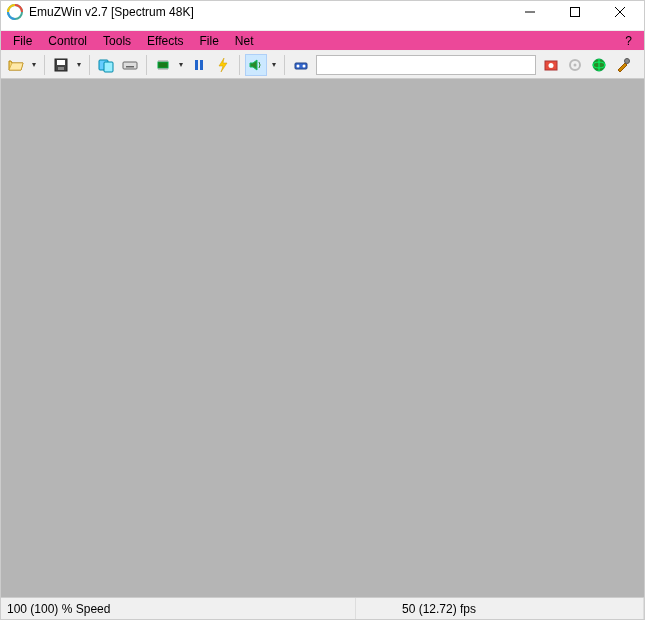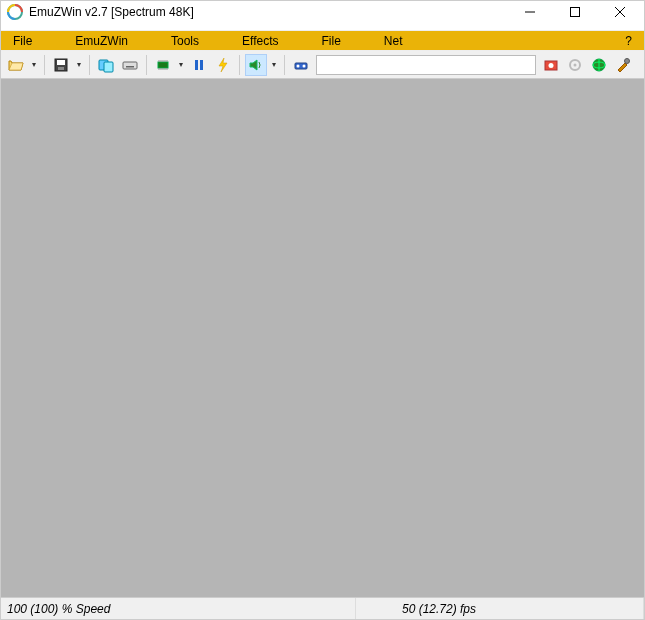--- a/index.html
+++ b/index.html
@@ -44,23 +44,22 @@
     justify-content: center;
     font-size: 13px;
     color: #000;
     cursor: default;
   }
   .menubar {
     height: 20px;
     display: flex;
     align-items: center;
     padding: 0 4px;
-    background: #eab308;
+    background: #ec4899;
     border-bottom: 1px solid #eee;
-    gap: 27px;
   }
   .menuitem {
     padding: 2px 8px;
     font-size: 12px;
     cursor: default;
   }
   .menubar .help {
     margin-left: auto;
     padding: 2px 8px;
     cursor: default;
@@ -129,21 +128,20 @@
     background: #f0f0f0;
     border-top: 1px solid #ccc;
     font-size: 12px;
   }
   .status-cell {
     padding: 0 6px;
     height: 100%;
     display: flex;
     align-items: center;
     border-right: 1px solid #ddd;
-    font-style: italic;
   }
   .status-cell.left { flex: 0 0 355px; }
   .status-cell.right { flex: 1; margin-left: 40px; }
 </style>
 </head>
 <body>
 
 <div class="titlebar">
   <span class="app-icon">
     <svg width="16" height="16" viewBox="0 0 16 16">
@@ -169,21 +167,21 @@
       <svg width="10" height="10">
           <line x1="0" y1="0" x2="10" y2="10" stroke="#000" stroke-width="1"></line>
           <line x1="10" y1="0" x2="0" y2="10" stroke="#000" stroke-width="1"></line>
         </svg>
     </div>
   </div>
 </div>
 
 <div class="menubar">
   <span class="menuitem">File</span>
-  <span class="menuitem">EmuZWin</span>
+  <span class="menuitem">Control</span>
   <span class="menuitem">Tools</span>
   <span class="menuitem">Effects</span>
   <span class="menuitem">File</span>
   <span class="menuitem">Net</span>
   <span class="help">?</span>
 </div>
 
 <div class="toolbar">
   <div class="tbtn">
     <svg width="16" height="16" viewBox="0 0 16 16">

